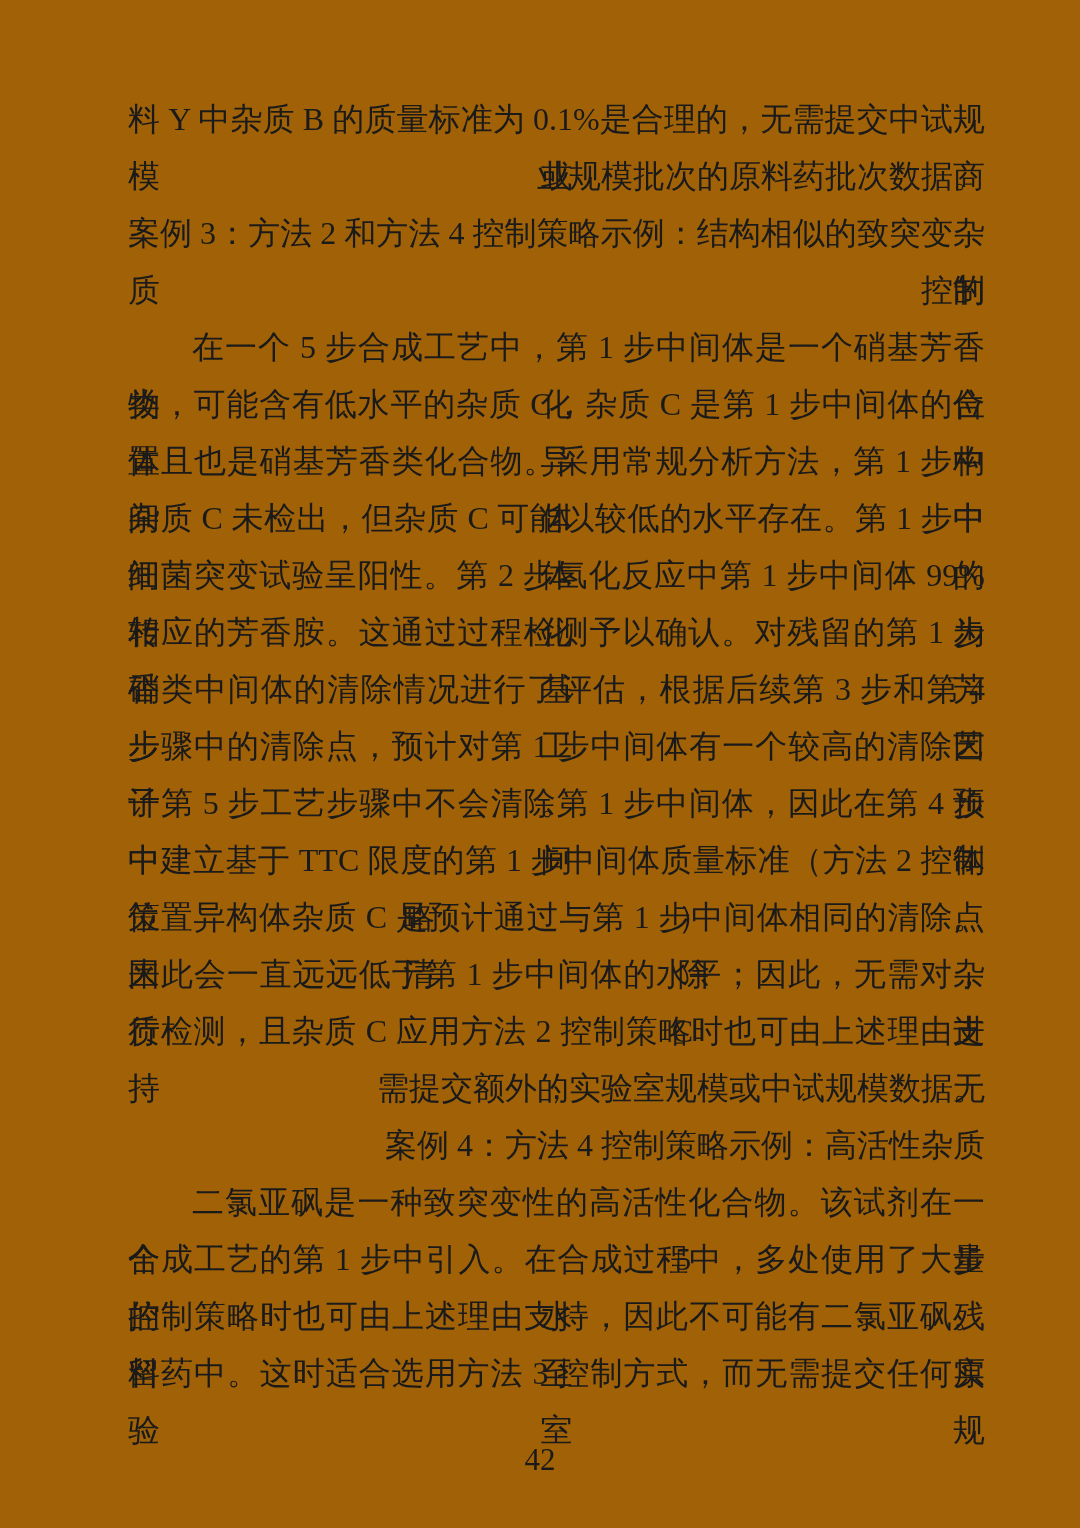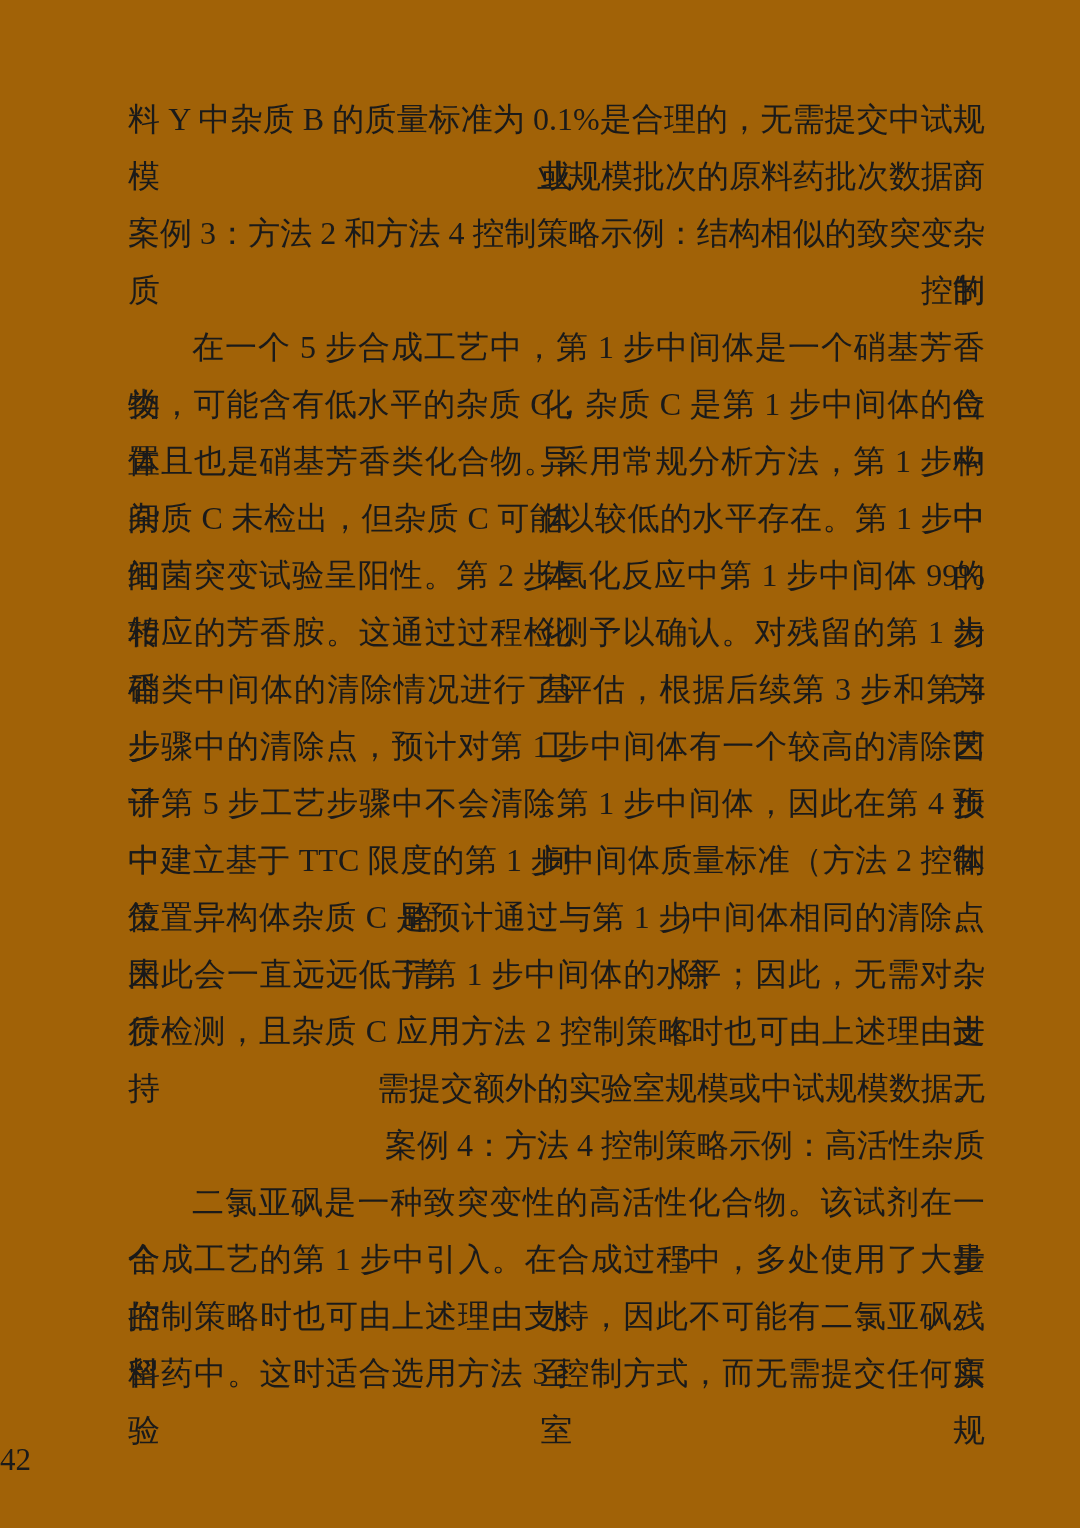--- a/index.html
+++ b/index.html
@@ -39,20 +39,21 @@
     font-weight: normal;
   }
   .ind {
     text-indent: 64px;
   }
   .page-number {
     position: absolute;
     left: 0;
     top: 1440px;
     width: 1080px;
+    text-align: center;
     font-size: 31px;
     line-height: 40px;
     color: #1a1a1a;
   }
 </style>
 </head>
 <body>
 
 <div class="page">
   <div class="content">

